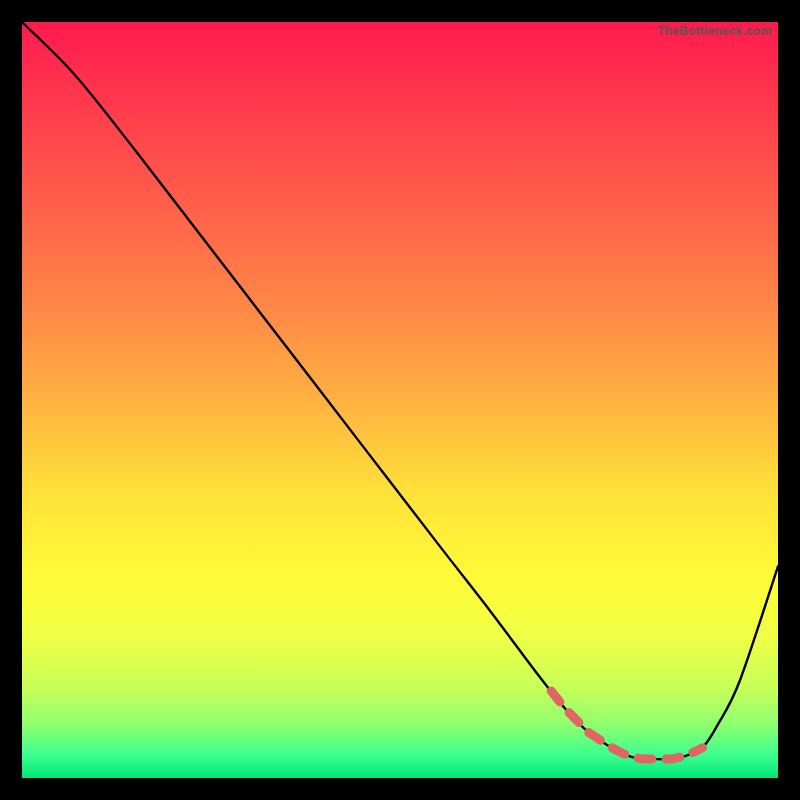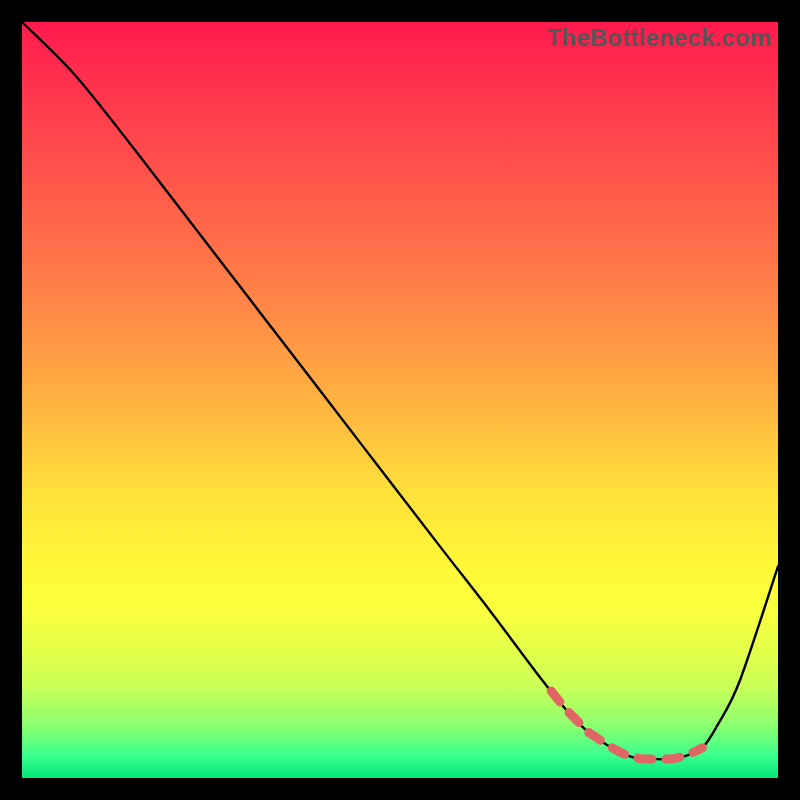--- a/index.html
+++ b/index.html
@@ -37,21 +37,21 @@
       #c8ff58 88%,
       #8dff6f 93%,
       #3bff8e 97%,
       #00e676 100%
     );
   }
   .watermark {
     position: absolute;
     top: 2px;
     right: 6px;
-    font-size: 24px;
+    font-size: 12px;
     font-weight: 600;
     color: #555555;
     letter-spacing: 0.2px;
     pointer-events: none;
   }
   svg.curve {
     position: absolute;
     left: 0;
     top: 0;
     width: 756px;

